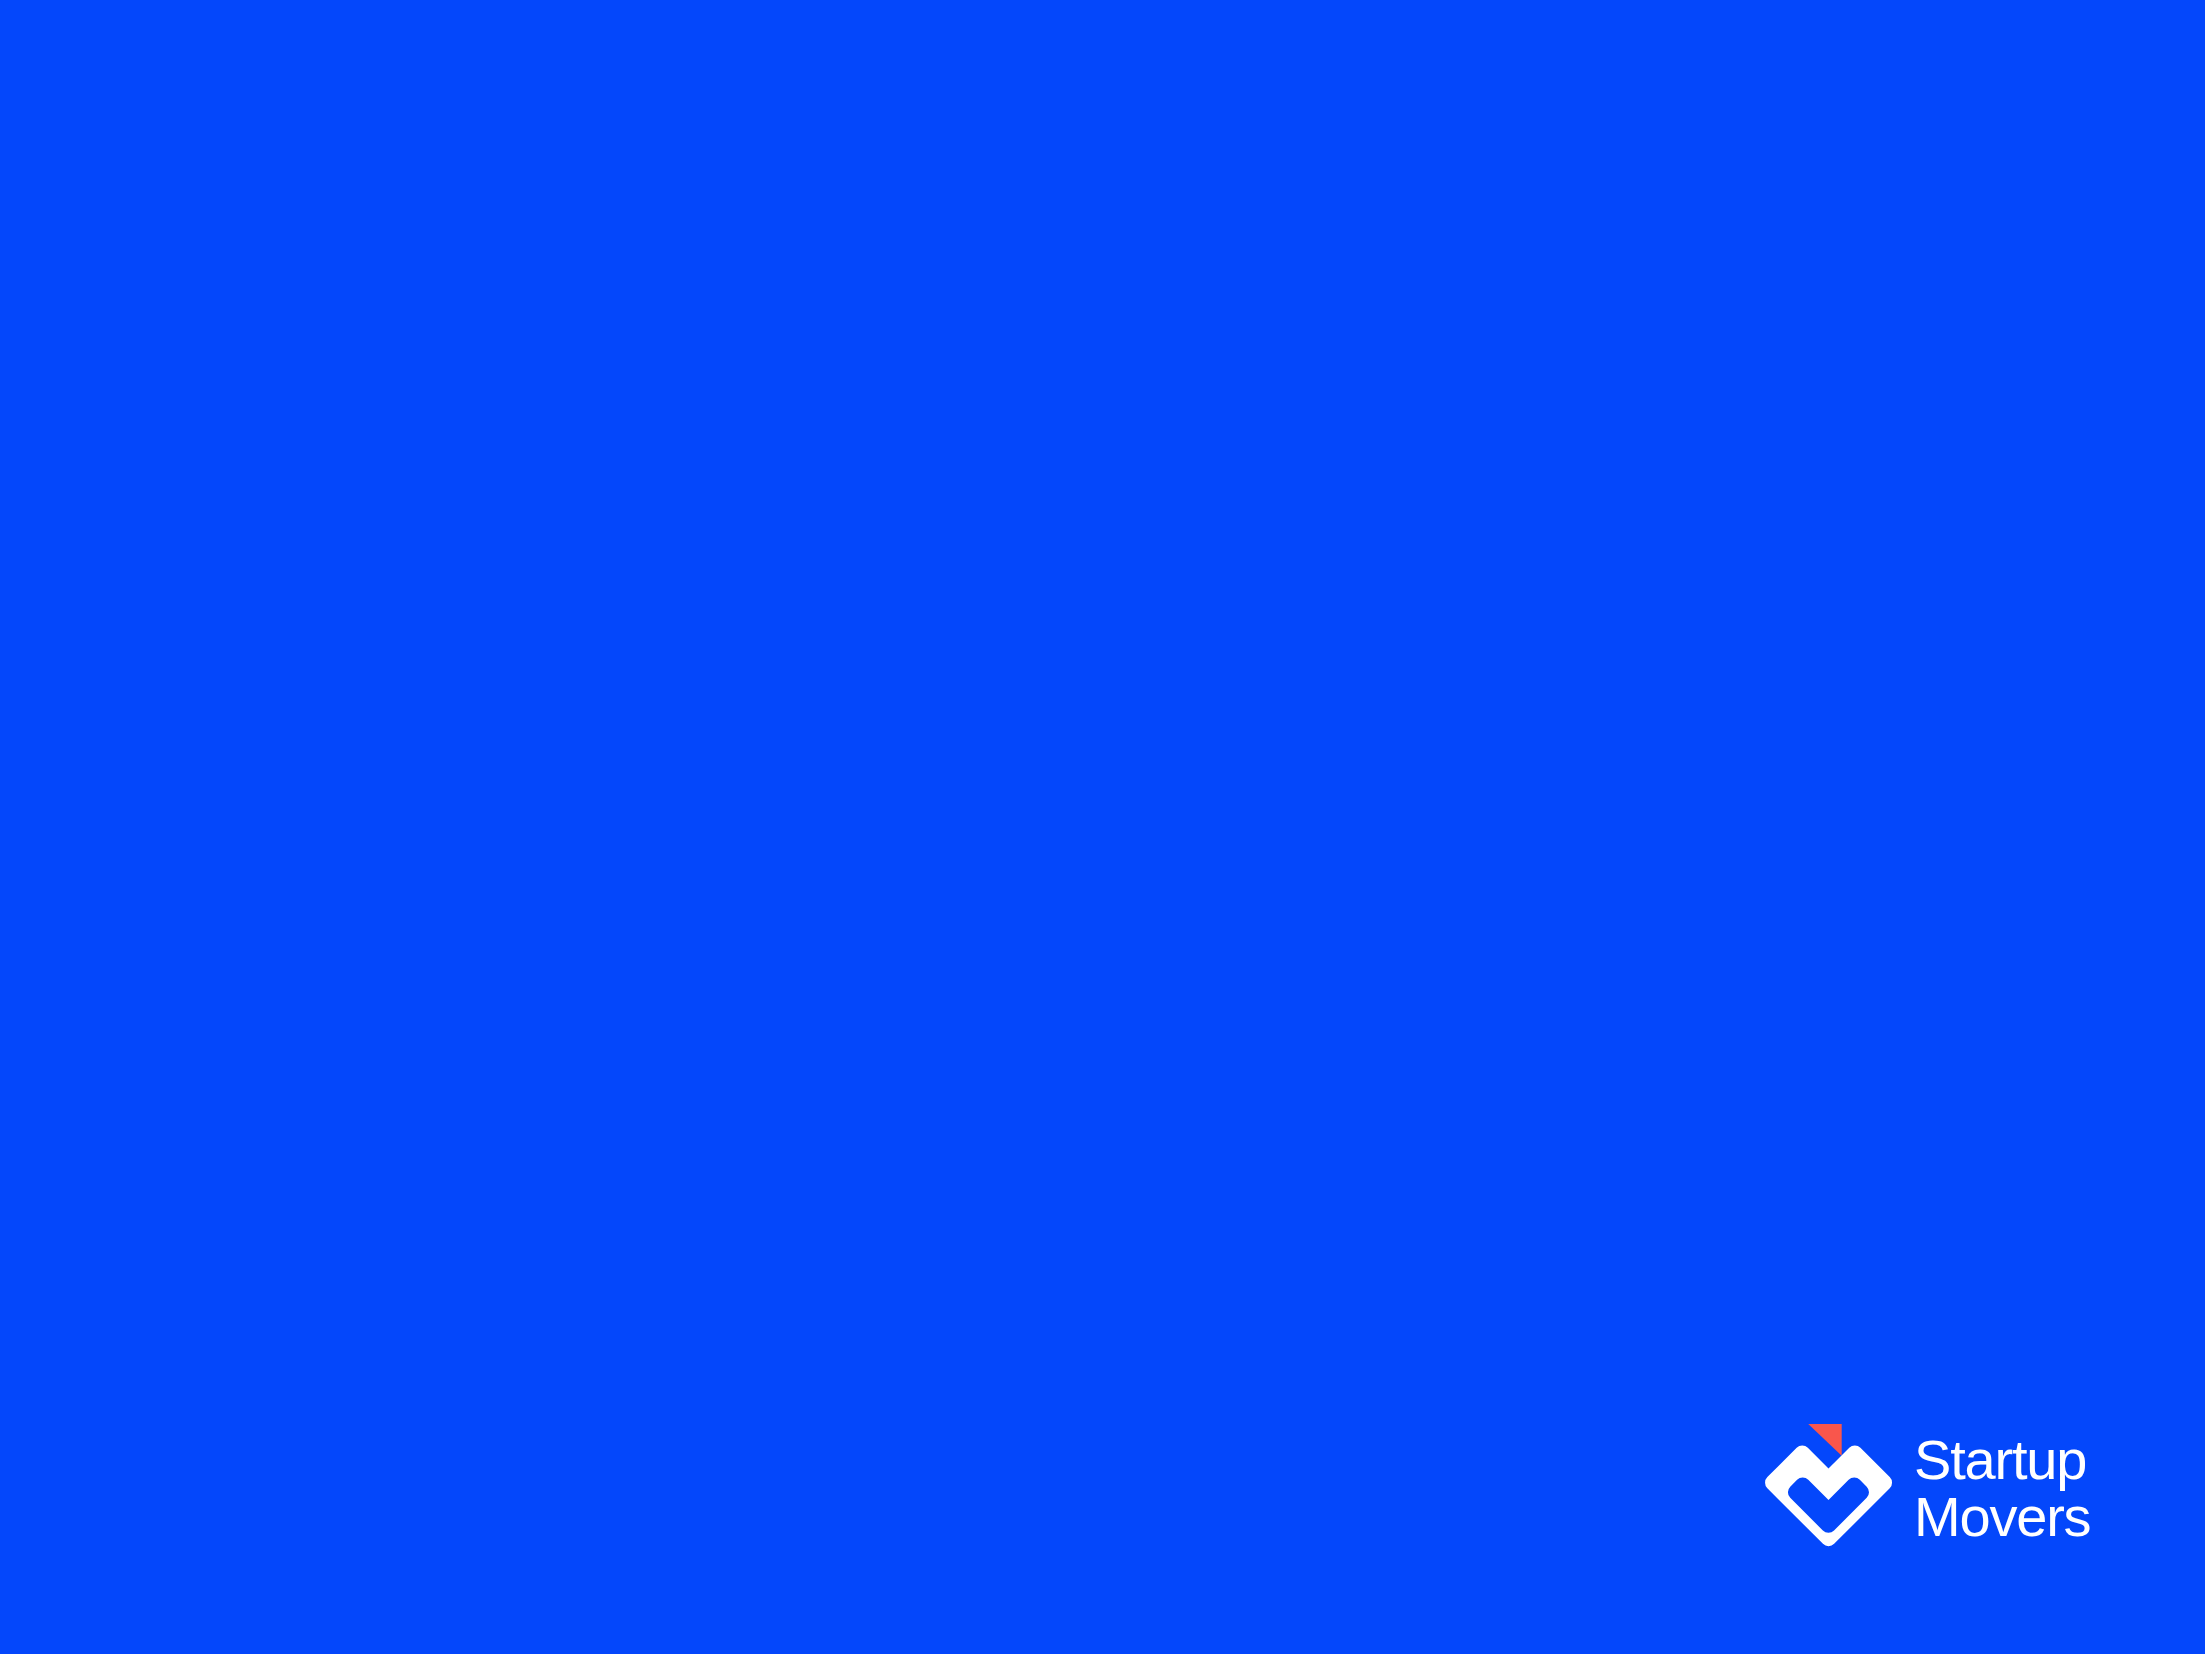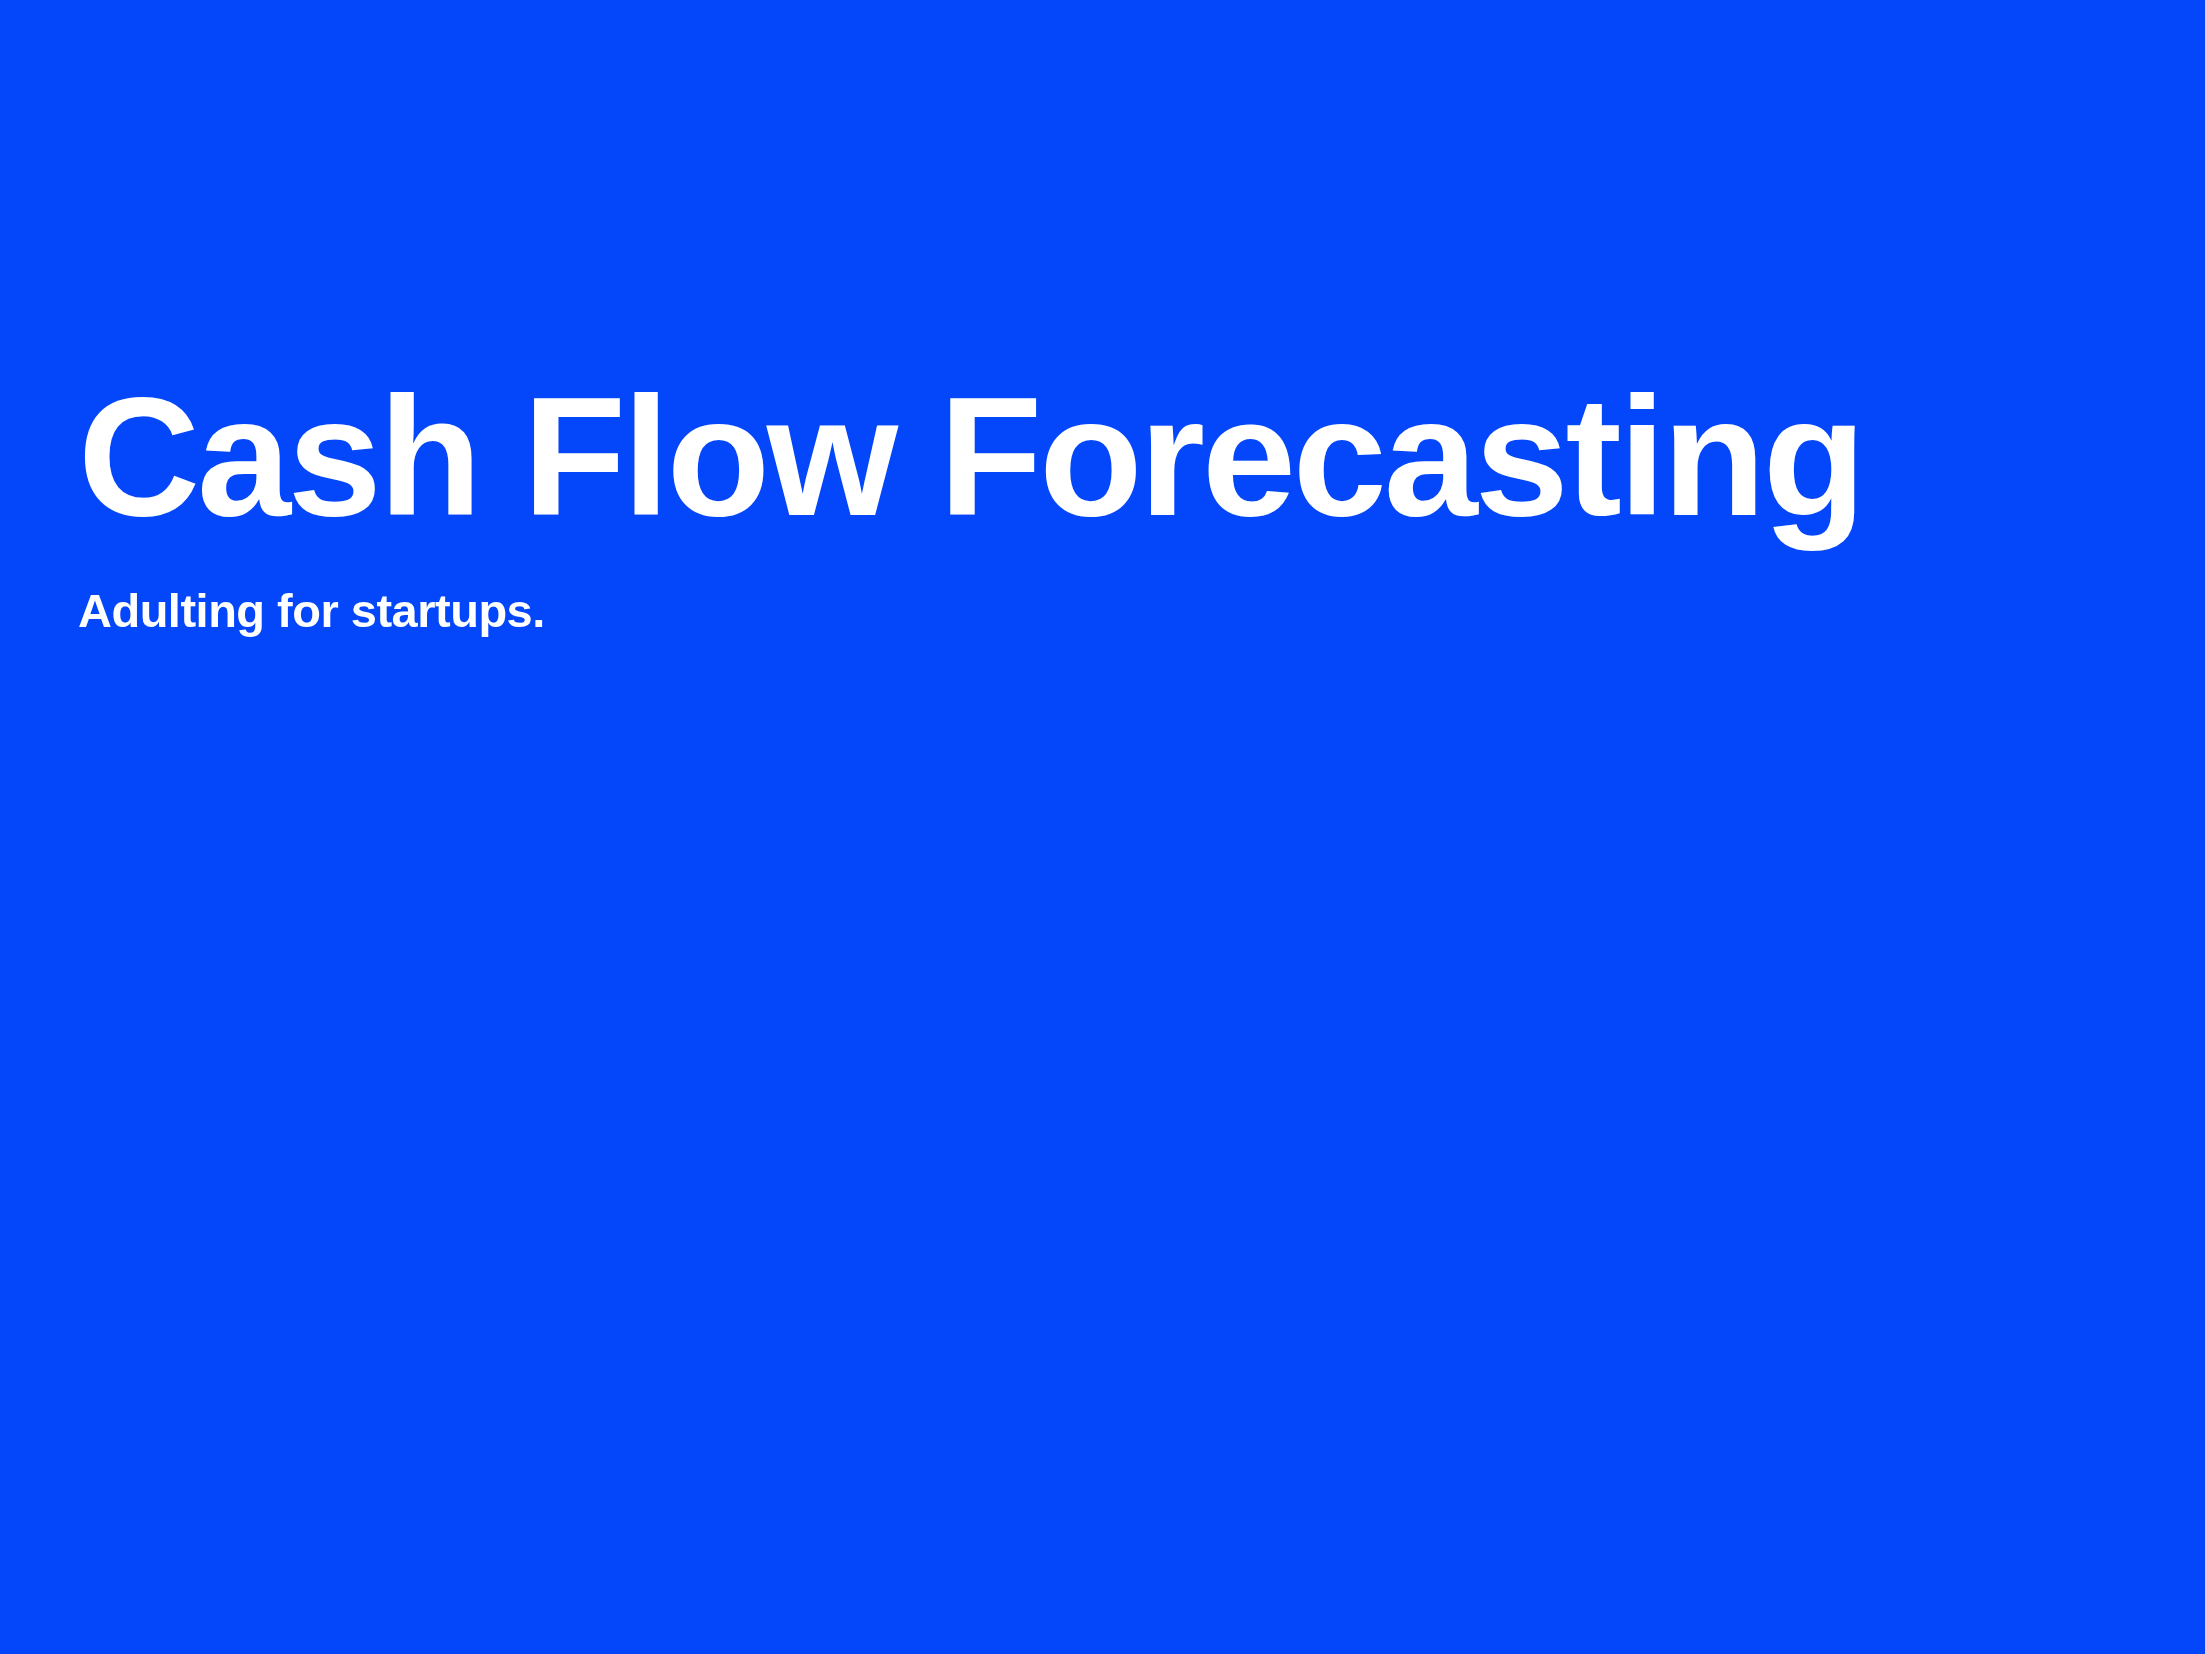--- a/index.html
+++ b/index.html
@@ -85,20 +85,54 @@
     line-height: 1.03;
     letter-spacing: -1.2px;
     white-space: nowrap;
   }
 </style>
 </head>
 <body>
 
 <div id="slide">
 
-  <div class="headline-block">
-    <h1 class="slide-title">Cash Flow Forecasting</h1>
-    <p class="slide-subtitle">Adulting for startups.</p>
+
+  <div class="logo-lockup">
+
+    <svg class="logo-mark" viewBox="0 0 158 158" xmlns="http://www.w3.org/2000/svg">
+
+      <polygon points="56,8 94,8 94,44" fill="#f9564c"></polygon>
+
+      <path fill="#ffffff" fill-rule="evenodd" d="M79.0 58.5
+               L55.5 35.0
+               a9 9 0 0 0 -12.7 0
+               L9.5 68.3
+               a9 9 0 0 0 0 12.7
+               l63.2 63.2
+               a9 9 0 0 0 12.7 0
+               l63.2 -63.2
+               a9 9 0 0 0 0 -12.7
+               l-33.3 -33.3
+               a9 9 0 0 0 -12.7 0
+               Z
+               M79.0 94.4
+               L56.0 71.4
+               a9 9 0 0 0 -12.7 0
+               l-7.8 7.8
+               a9 9 0 0 0 0 12.7
+               l37.1 37.1
+               a9 9 0 0 0 12.7 0
+               l37.1 -37.1
+               a9 9 0 0 0 0 -12.7
+               l-7.8 -7.8
+               a9 9 0 0 0 -12.7 0
+               Z"></path>
+    </svg>
+
+    <div class="logo-wordmark">
+      <span class="logo-word">Startup</span>
+      <span class="logo-word">Movers</span>
+    </div>
+
   </div>
-
 
 </div>
 
 
 </body></html>

